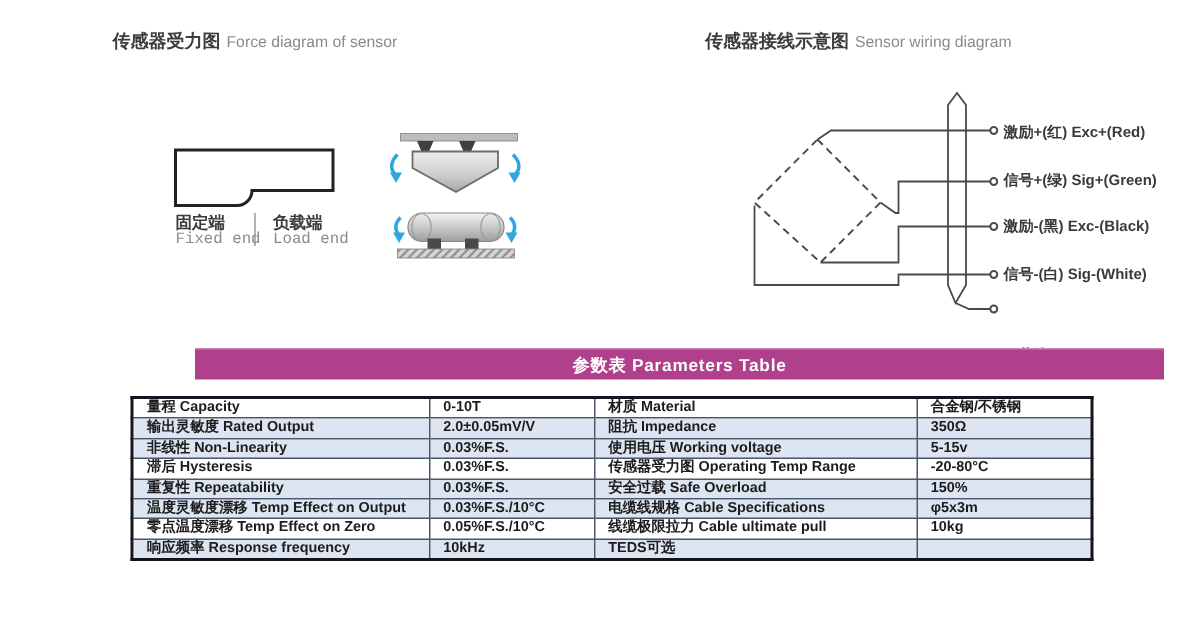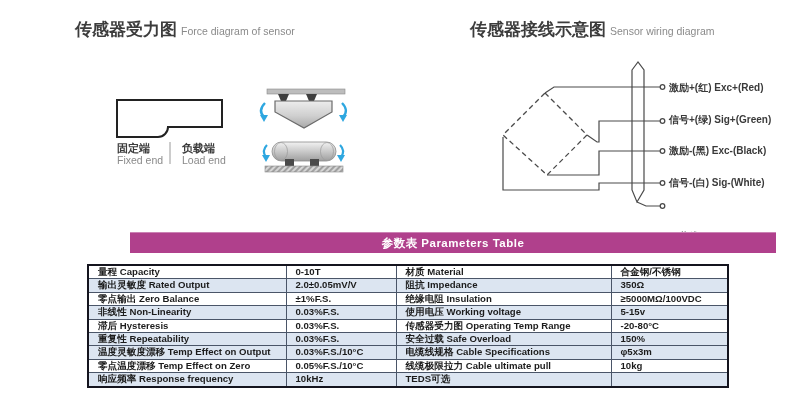--- a/index.html
+++ b/index.html
@@ -1,20 +1,20 @@
 <!DOCTYPE html>
 <html style="--alt: #dce5f1;"><head>
 <meta charset="utf-8">
 <style>
   html,body{margin:0;padding:0;background:#fff;}
   #page{position:relative;width:800px;height:414px;background:#ffffff;overflow:hidden;
         font-family:"Liberation Sans","DejaVu Sans",sans-serif;}
-  .abs{position:absolute;}
+  .abs{position:absolute;font-family:Liberation Mono, monospace;}
   .sec-title{position:absolute;white-space:nowrap;}
-  .sec-title .zh{font-size:17px;font-weight:bold;color:#3c3c3c;}
+  .sec-title .zh{font-size:12px;font-weight:bold;color:#3c3c3c;}
   .sec-title .en{font-size:10.5px;color:#8a8a8a;margin-left:4px;}
   .end-label-zh{font-size:11px;font-weight:bold;color:#3c3c3c;white-space:nowrap;}
   .end-label-en{font-size:10.5px;color:#8a8a8a;white-space:nowrap;}
   .wire-label{position:absolute;left:669px;font-size:10px;font-weight:bold;color:#3a3a3a;white-space:nowrap;}
   #banner{position:absolute;left:86px;top:232px;width:646px;height:20px;
           display:flex;align-items:center;justify-content:center;
           color:#ffffff;font-size:11.5px;font-weight:bold;letter-spacing:.5px;
           border-top:1px solid rgba(255,255,255,.35);}
   #params{position:absolute;left:87px;top:264px;width:640px;border-collapse:collapse;
           table-layout:fixed;border:2px solid #14141e;}
@@ -141,26 +141,20 @@
           <td>0-10T</td>
           <td>材质 Material</td>
           <td>合金钢/不锈钢</td>
         </tr>
         <tr class="alt">
           <td>输出灵敏度 Rated Output</td>
           <td>2.0±0.05mV/V</td>
           <td>阻抗 Impedance</td>
           <td>350Ω</td>
         </tr>
-        <tr>
-          <td>零点输出 Zero Balance</td>
-          <td>±1%F.S.</td>
-          <td>绝缘电阻 Insulation</td>
-          <td>≥5000MΩ/100VDC</td>
-        </tr>
         <tr class="alt">
           <td>非线性 Non-Linearity</td>
           <td>0.03%F.S.</td>
           <td>使用电压 Working voltage</td>
           <td>5-15v</td>
         </tr>
         <tr>
           <td>滞后 Hysteresis</td>
           <td>0.03%F.S.</td>
           <td>传感器受力图 Operating Temp Range</td>

